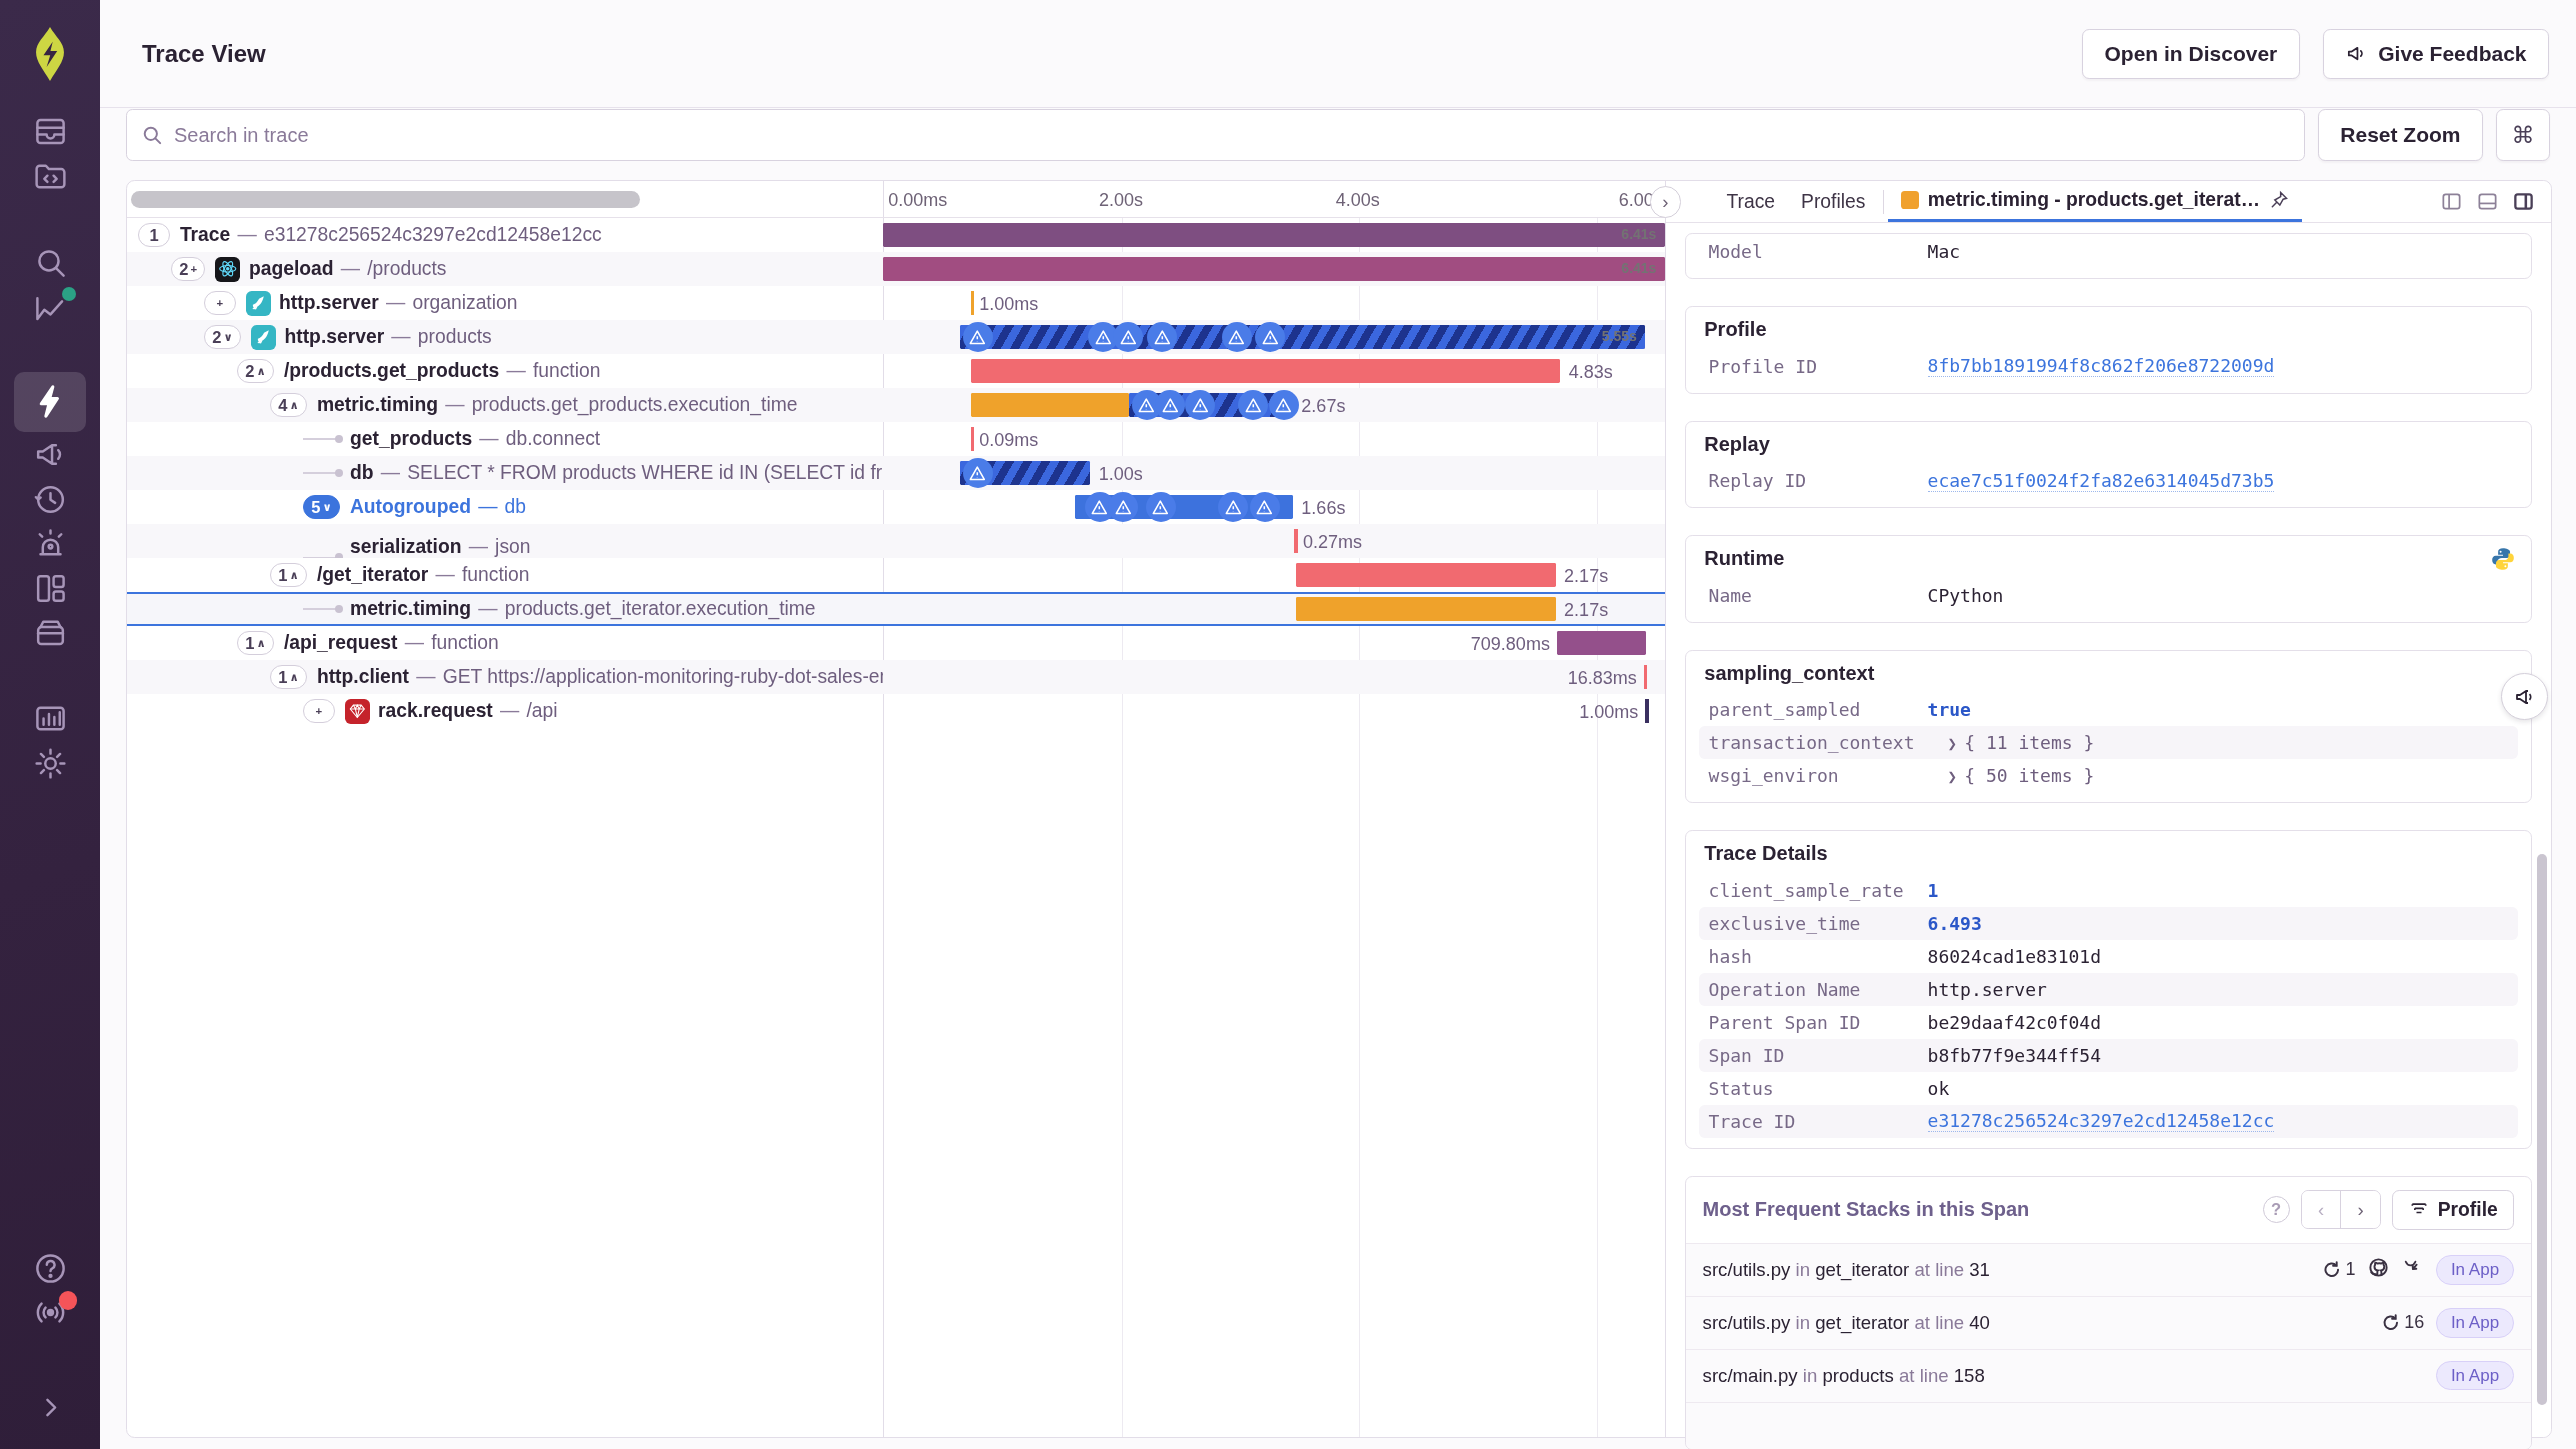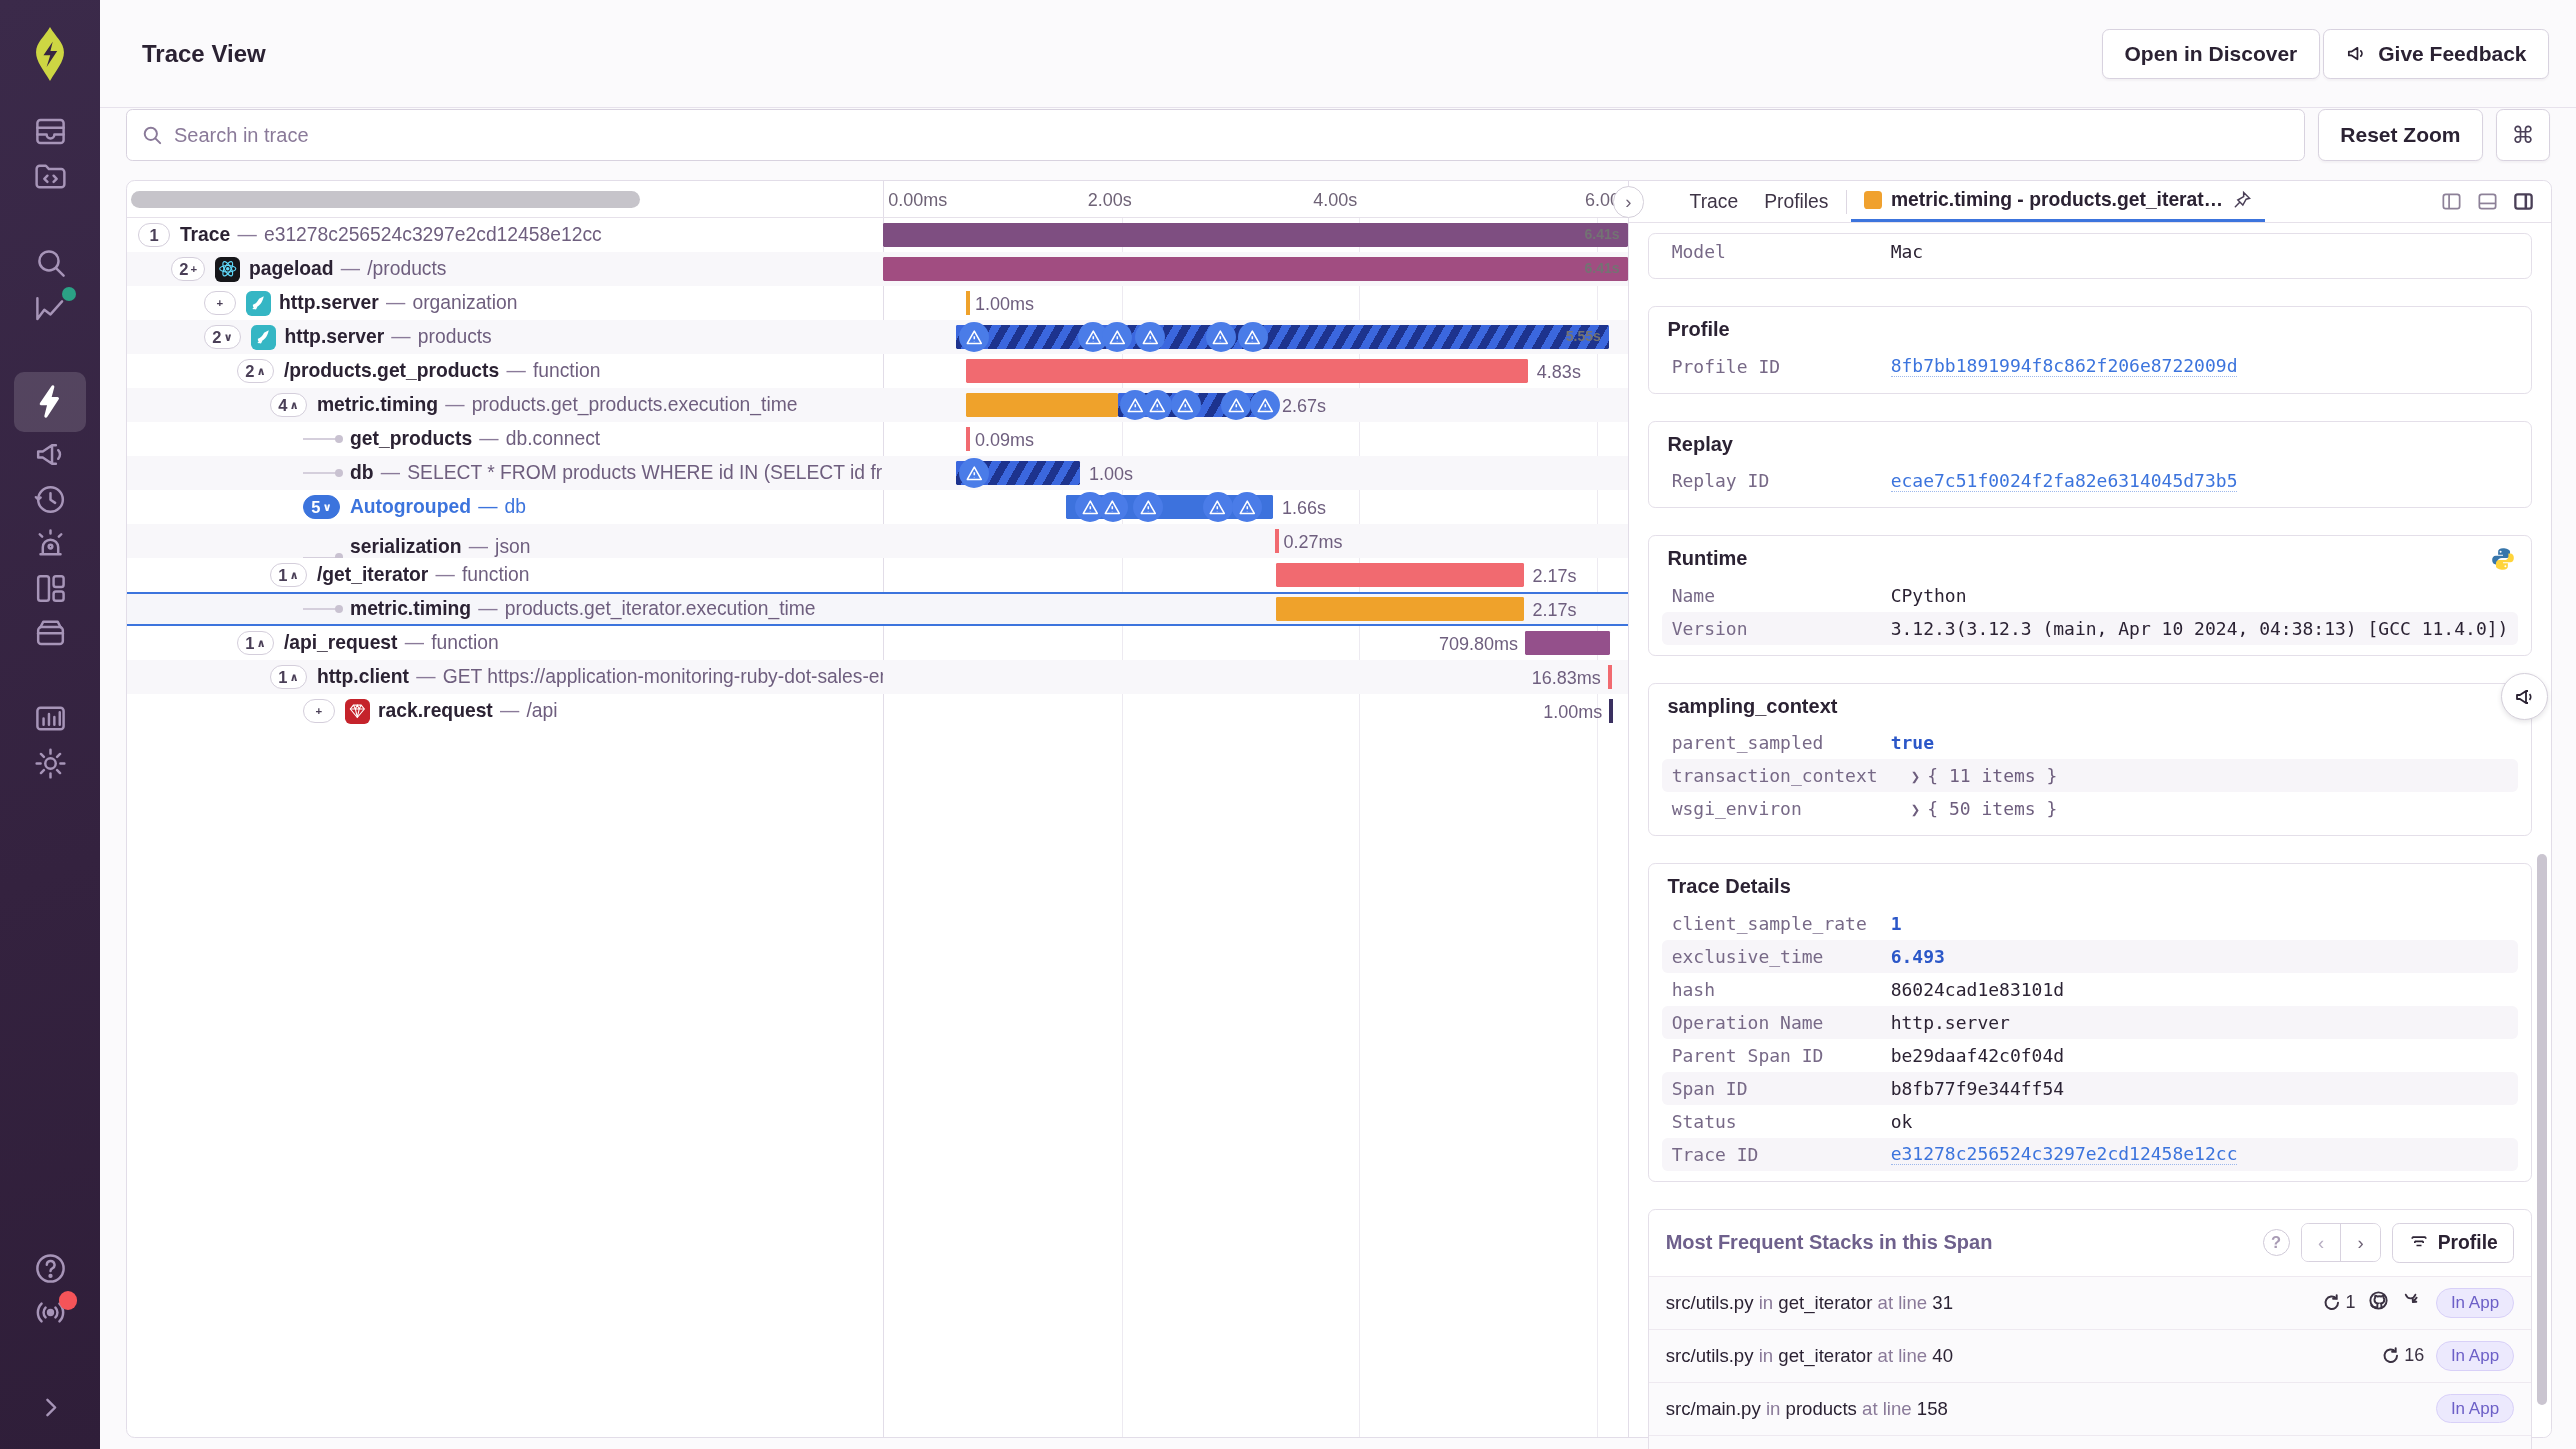--- a/index.html
+++ b/index.html
@@ -16,21 +16,21 @@
   .nav-item.active { background:rgba(255,255,255,0.14); height:60px; width:72px; }
   .nav-item.active svg { stroke:#ffffff; }
   .nav-gap-s { height:24px; } .nav-gap-m { height:42px; }
   .dot-badge { position:absolute; border-radius:50%; }
   .sidebar-bottom { position:absolute; bottom:21.5px; left:0; width:100px; display:flex; flex-direction:column; align-items:center; }
 
   
   .header { position:absolute; left:100px; top:0; right:0; height:108px; display:flex; align-items:center;
     border-bottom:0.7px solid #e7e2ec; background:#fbfafc; }
   .page-title { margin-left:42px; font-size:24px; font-weight:600; color:#2b2233; }
-  .header-actions { margin-left:auto; margin-right:27px; display:flex; gap:3px; }
+  .header-actions { margin-left:auto; margin-right:27px; display:flex; gap:23px; }
   .btn { display:inline-flex; align-items:center; gap:10px; height:50px; padding:0 21.5px; background:#fff;
     border:1.1px solid #d8d2df; border-radius:7.2px; font-size:21px; font-weight:700; color:#2b2233;
     box-shadow:0 1.4px 2.1px rgba(43,34,51,0.04); cursor:pointer; }
   .btn svg { width:23px; height:23px; stroke:#2b2233; fill:none; stroke-width:1.8; stroke-linecap:round; stroke-linejoin:round; }
 
   
   .toolbar { position:absolute; left:126px; top:109px; right:26px; height:52px; display:flex; gap:13px; }
   .searchbox { flex:1; position:relative; }
   .searchbox svg { position:absolute; left:14.3px; top:13.6px; width:23.6px; height:23.6px; stroke:#8a7a99; fill:none; stroke-width:2; stroke-linecap:round; }
   .searchbox input { width:100%; height:52px; border:1.1px solid #d8d2df; border-radius:6.4px; background:#fff;
@@ -671,24 +671,20 @@
         </div>
         </div>
         <div class="card">
           <div class="card-title">Runtime<svg class="runtime-logo" viewBox="0 0 24 24">
               <path d="M12 2c-3 0-4.5 1.3-4.5 3.3V8H12v1H5.3C3.3 9 2 10.5 2 13s1.3 4 3.3 4H7v-2.6c0-2.2 1.8-3.4 4-3.4h4.5c1.7 0 3-1.3 3-3V5.3C18.5 3.3 15 2 12 2zM9.8 4.4a.9.9 0 1 1 0 1.8.9.9 0 0 1 0-1.8z" fill="#3776ab"></path>
               <path d="M12 22c3 0 4.5-1.3 4.5-3.3V16H12v-1h6.7c2 0 3.3-1.5 3.3-4s-1.3-4-3.3-4H17v2.6c0 2.2-1.8 3.4-4 3.4H8.5c-1.7 0-3 1.3-3 3v2.7C5.5 20.7 9 22 12 22zm2.2-2.4a.9.9 0 1 1 0-1.8.9.9 0 0 1 0 1.8z" fill="#ffd43b"></path>
             </svg></div>
           <div class="kv">
           <span class="k">Name</span>
           <span class="v">CPython</span>
-        </div>
-          <div class="kv stripe">
-          <span class="k">Version</span>
-          <span class="v">3.12.3(3.12.3 (main, Apr 10 2024, 04:38:13) [GCC 11.4.0])</span>
         </div>
         </div>
         <div class="card">
           <div class="card-title">sampling_context</div>
           <div class="kv">
           <span class="k">parent_sampled</span>
           <span class="v blue">true</span>
         </div>
           <div class="kv stripe">
           <span class="k">transaction_context</span>

